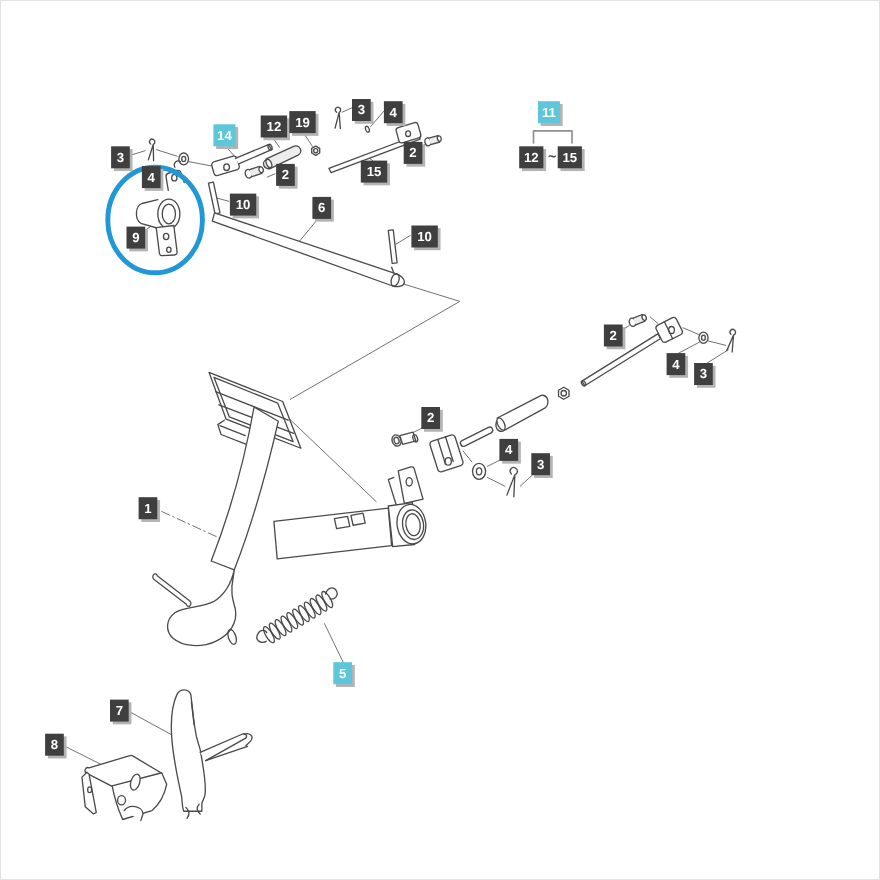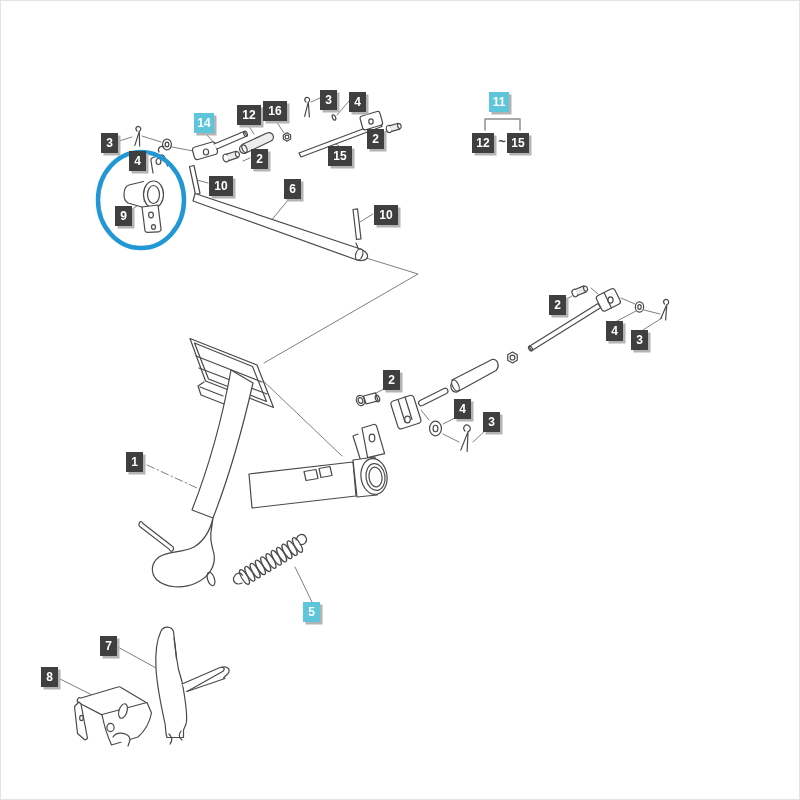--- a/index.html
+++ b/index.html
@@ -220,21 +220,21 @@
 
     <ellipse id="hl-ellipse" fill="none" stroke-width="4.5" cx="140" cy="199" rx="43" ry="48" stroke="#2198d5"></ellipse>
   </g>
 </svg>
 
 <div id="labels">
       <div class="plabel" style="left: 100px; top: 132px;">3</div>
       <div class="plabel" style="left: 128px; top: 150px;">4</div>
       <div class="plabel highlight" style="left: 193px; top: 112px; width: 20px;">14</div>
       <div class="plabel" style="left: 236px; top: 104px; width: 24px;">12</div>
-      <div class="plabel" style="left: 262px; top: 100px; width: 24px;">16</div>
+      <div class="plabel" style="left: 262px; top: 100px; width: 24px;">19</div>
       <div class="plabel" style="left: 250px; top: 148px;">2</div>
       <div class="plabel" style="left: 319px; top: 89px;">3</div>
       <div class="plabel" style="left: 348px; top: 91px;">4</div>
       <div class="plabel" style="left: 366px; top: 128px;">2</div>
       <div class="plabel" style="left: 327px; top: 145px; width: 24px;">15</div>
       <div class="plabel highlight" style="left: 488px; top: 91px; width: 20px; text-align: center;">11</div>
       <div class="plabel" style="left: 471px; top: 132px; width: 22px;">12</div>
       <div class="plabel" style="left: 506px; top: 132px; width: 22px;">15</div>
       <div class="plabel" style="left: 114px; top: 205px;">9</div>
       <div class="plabel" style="left: 208px; top: 175px; width: 24px;">10</div>

